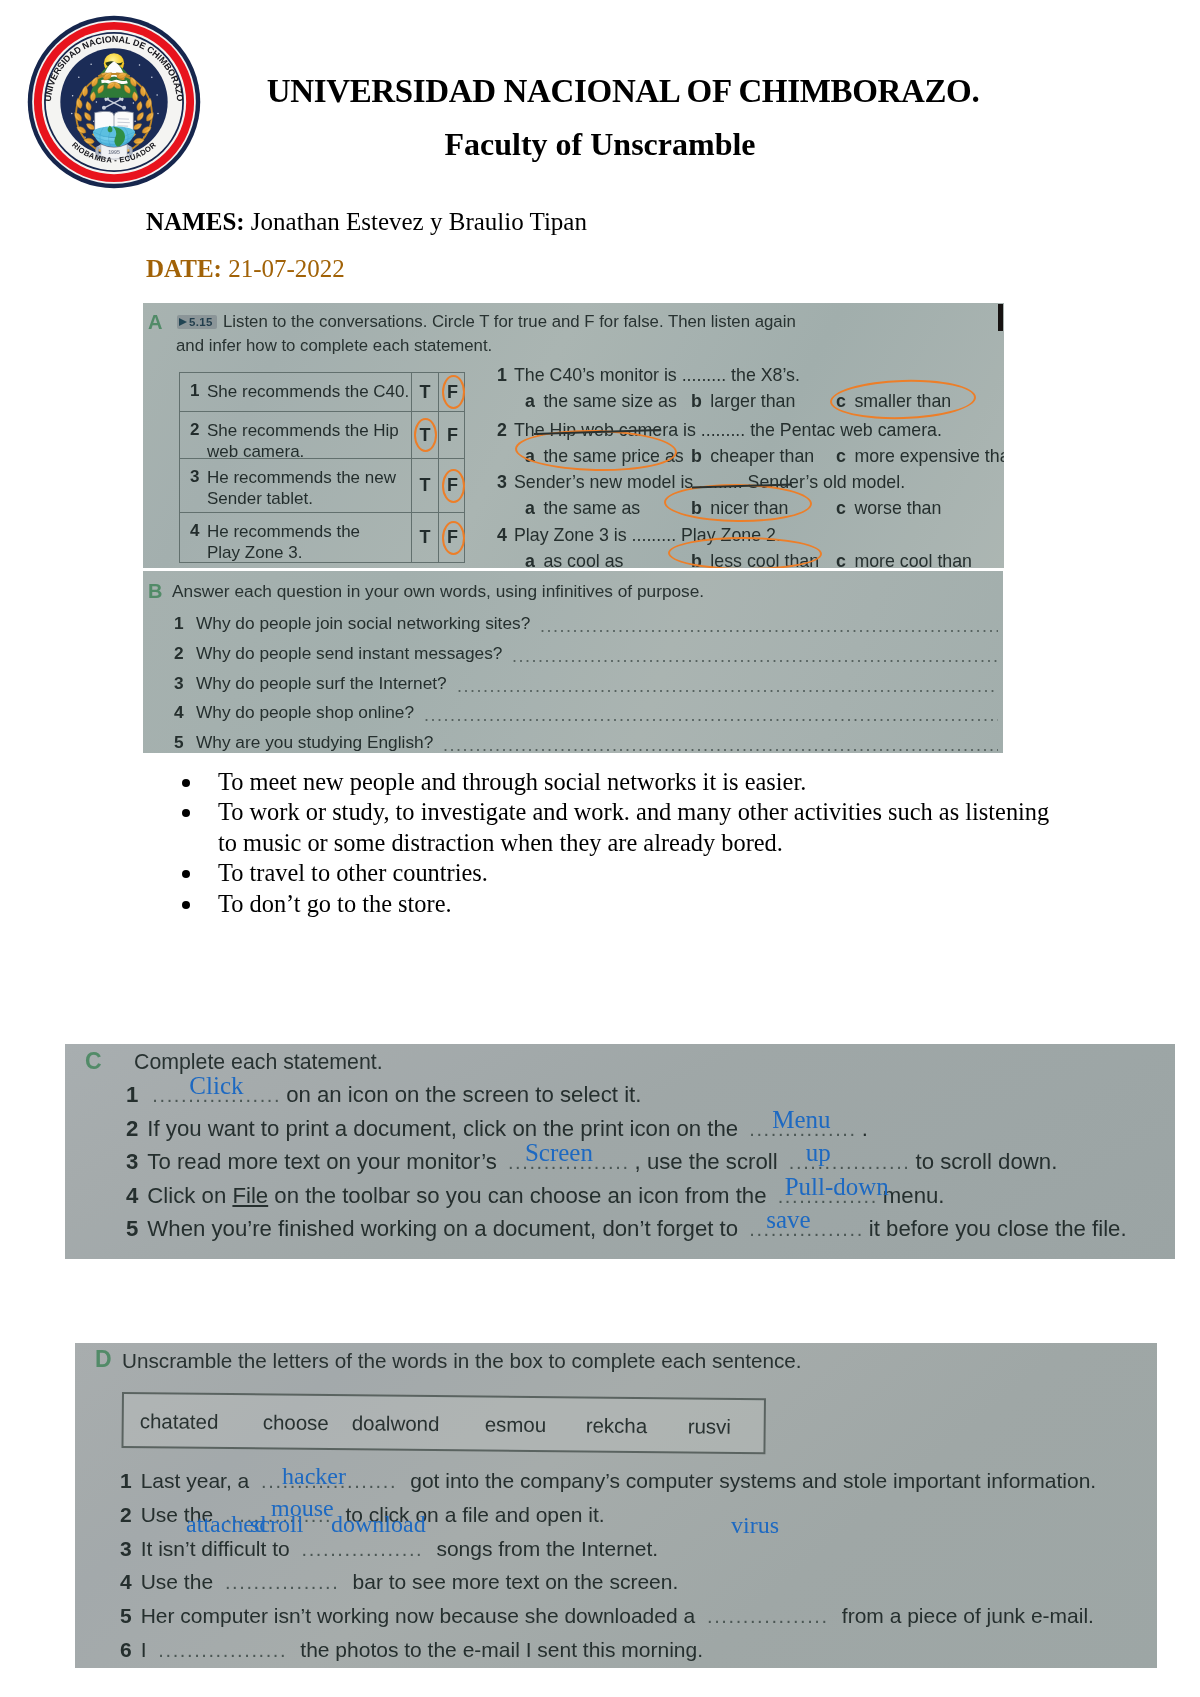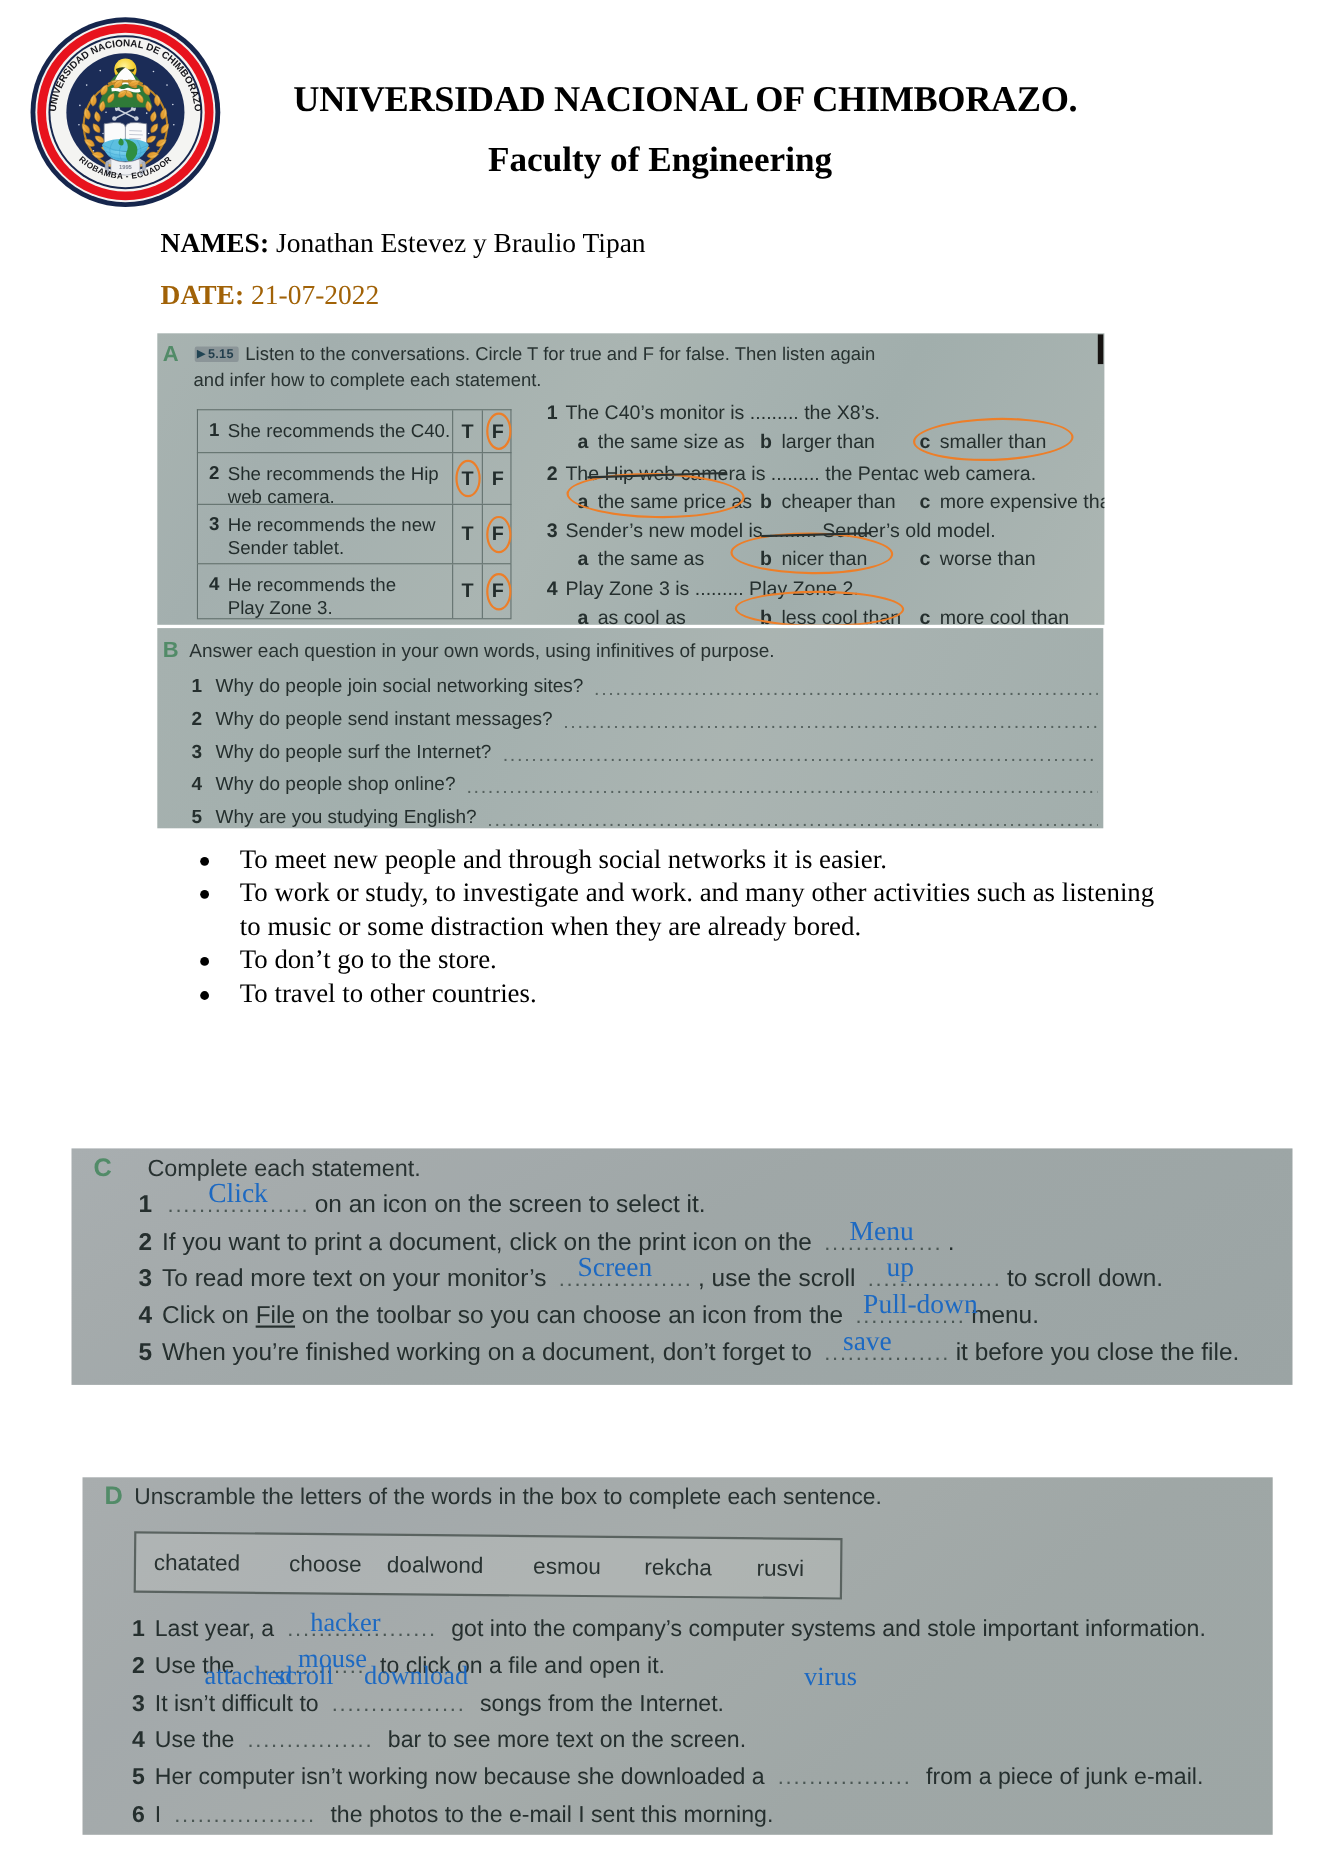--- a/index.html
+++ b/index.html
@@ -360,21 +360,21 @@
         <path d="M 120,151 q 3,8 -2,13 q -2,2 -3,-1 q 4,-4 2,-11 z" fill="#aab1bf" stroke="#8a91a1" stroke-width="0.4"></path>
         <text x="100" y="159" text-anchor="middle" font-family="'Liberation Sans',sans-serif" font-size="6" font-weight="bold" fill="#7a808f">1995</text>
       </g>
       <g fill="#15151a" font-family="'Liberation Sans',sans-serif" font-weight="bold" font-size="8.6" letter-spacing="0.5">
         <text><textPath href="#arcBot" startOffset="50%" text-anchor="middle">RIOBAMBA - ECUADOR</textPath></text>
       </g>
     </svg>
   </div>
 
   <div class="hdr-univ">UNIVERSIDAD NACIONAL OF CHIMBORAZO.</div>
-  <div class="hdr-fac">Faculty of Engineering</div>
+  <div class="hdr-fac">Faculty of Unscramble</div>
   <div class="hdr-names"><b>NAMES:</b> <span>Jonathan Estevez y Braulio Tipan</span></div>
   <div class="hdr-date"><b>DATE:</b> <span>21-07-2022</span></div>
 
   <div class="scan scanA">
     <div class="sec-letter" style="left:5px;top:8px;font-size:20px;">A</div>
     <div class="audio-badge">
       <span class="play-tri"></span>
       <span class="audio-num">5.15</span>
     </div>
     <div class="wtxt" style="left:80px;top:9px;font-size:16.8px;">Listen to the conversations. Circle T for true and F for false. Then listen again</div>
@@ -478,22 +478,22 @@
           <span class="bnum">5</span>
           <span class="btxt">Why are you studying English?</span>
           <span class="bdots" style="left: 269px; width: 555px;">........................................................................................................................................................................................................</span>
         </div>
       </div>
   </div>
 
   <ul class="ansbullets">
       <li>To meet new people and through social networks it is easier.</li>
       <li>To work or study, to investigate and work. and many other activities such as listening to music or some distraction when they are already bored.</li>
+      <li>To travel to other countries.</li>
       <li>To don’t go to the store.</li>
-      <li>To travel to other countries.</li>
     </ul>
 
   <div class="scan scanC">
     <div class="sec-letter" style="left:20px;top:4px;font-size:23px;">C</div>
     <div class="wtxt" style="left:69px;top:6px;font-size:21.3px;">Complete each statement.</div>
     <div class="clist">
         <div class="crow" style="top: 0px;"><span class="cnum">1</span><span class="blankwrap" style="position: relative; display: inline-block;"><span class="cblank"> .................. </span><span class="cans" style="left: 42px;">Click</span></span><span class="cpost">on an icon on the screen to select it.</span></div>
         <div class="crow" style="top: 33.5px;"><span class="cnum">2</span><span class="cpre">If you want to print a document, click on the print icon on the </span><span class="blankwrap" style="position: relative; display: inline-block;"><span class="cblank"> ............... </span><span class="cans" style="left: 28px;">Menu</span></span><span class="cpost">.</span></div>
         <div class="crow" style="top: 67px;"><span class="cnum">3</span><span class="cpre">To read more text on your monitor’s </span><span class="blankwrap" style="position: relative; display: inline-block;"><span class="cblank"> ................. </span><span class="cans" style="left: 22px;">Screen</span></span><span class="cmid">, use the scroll </span><span class="blankwrap" style="position: relative; display: inline-block;"><span class="cblank2"> ................. </span><span class="cans2" style="left: 22px;">up</span></span><span class="cpost">to scroll down.</span></div>
         <div class="crow" style="top: 100.5px;"><span class="cnum">4</span><span class="cpre">Click on <span class="uline" style="text-decoration: underline;">File</span> on the toolbar so you can choose an icon from the </span><span class="blankwrap" style="position: relative; display: inline-block;"><span class="cblank"> .............. </span><span class="cans" style="left: 12px;">Pull-down</span></span><span class="cpost">menu.</span></div>

